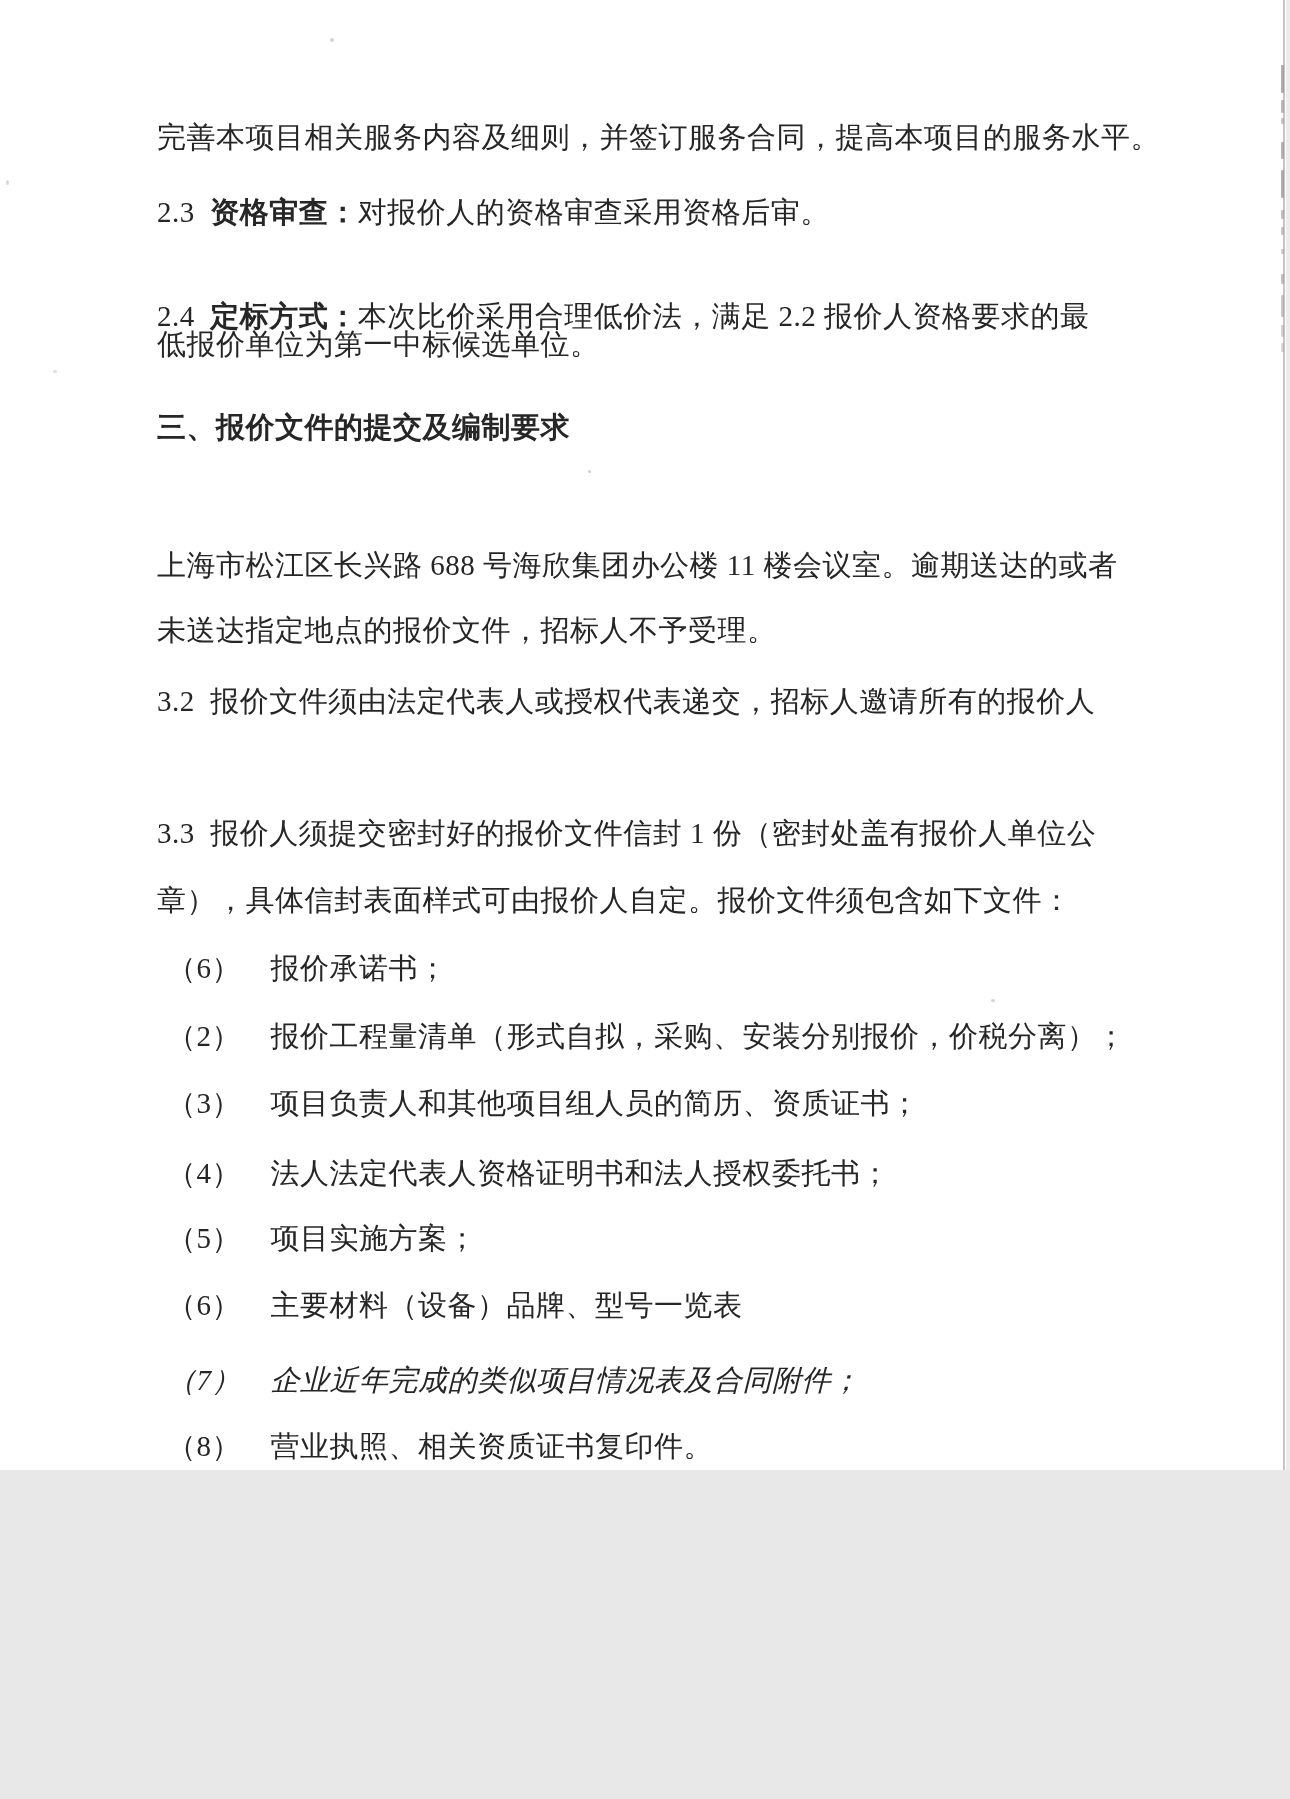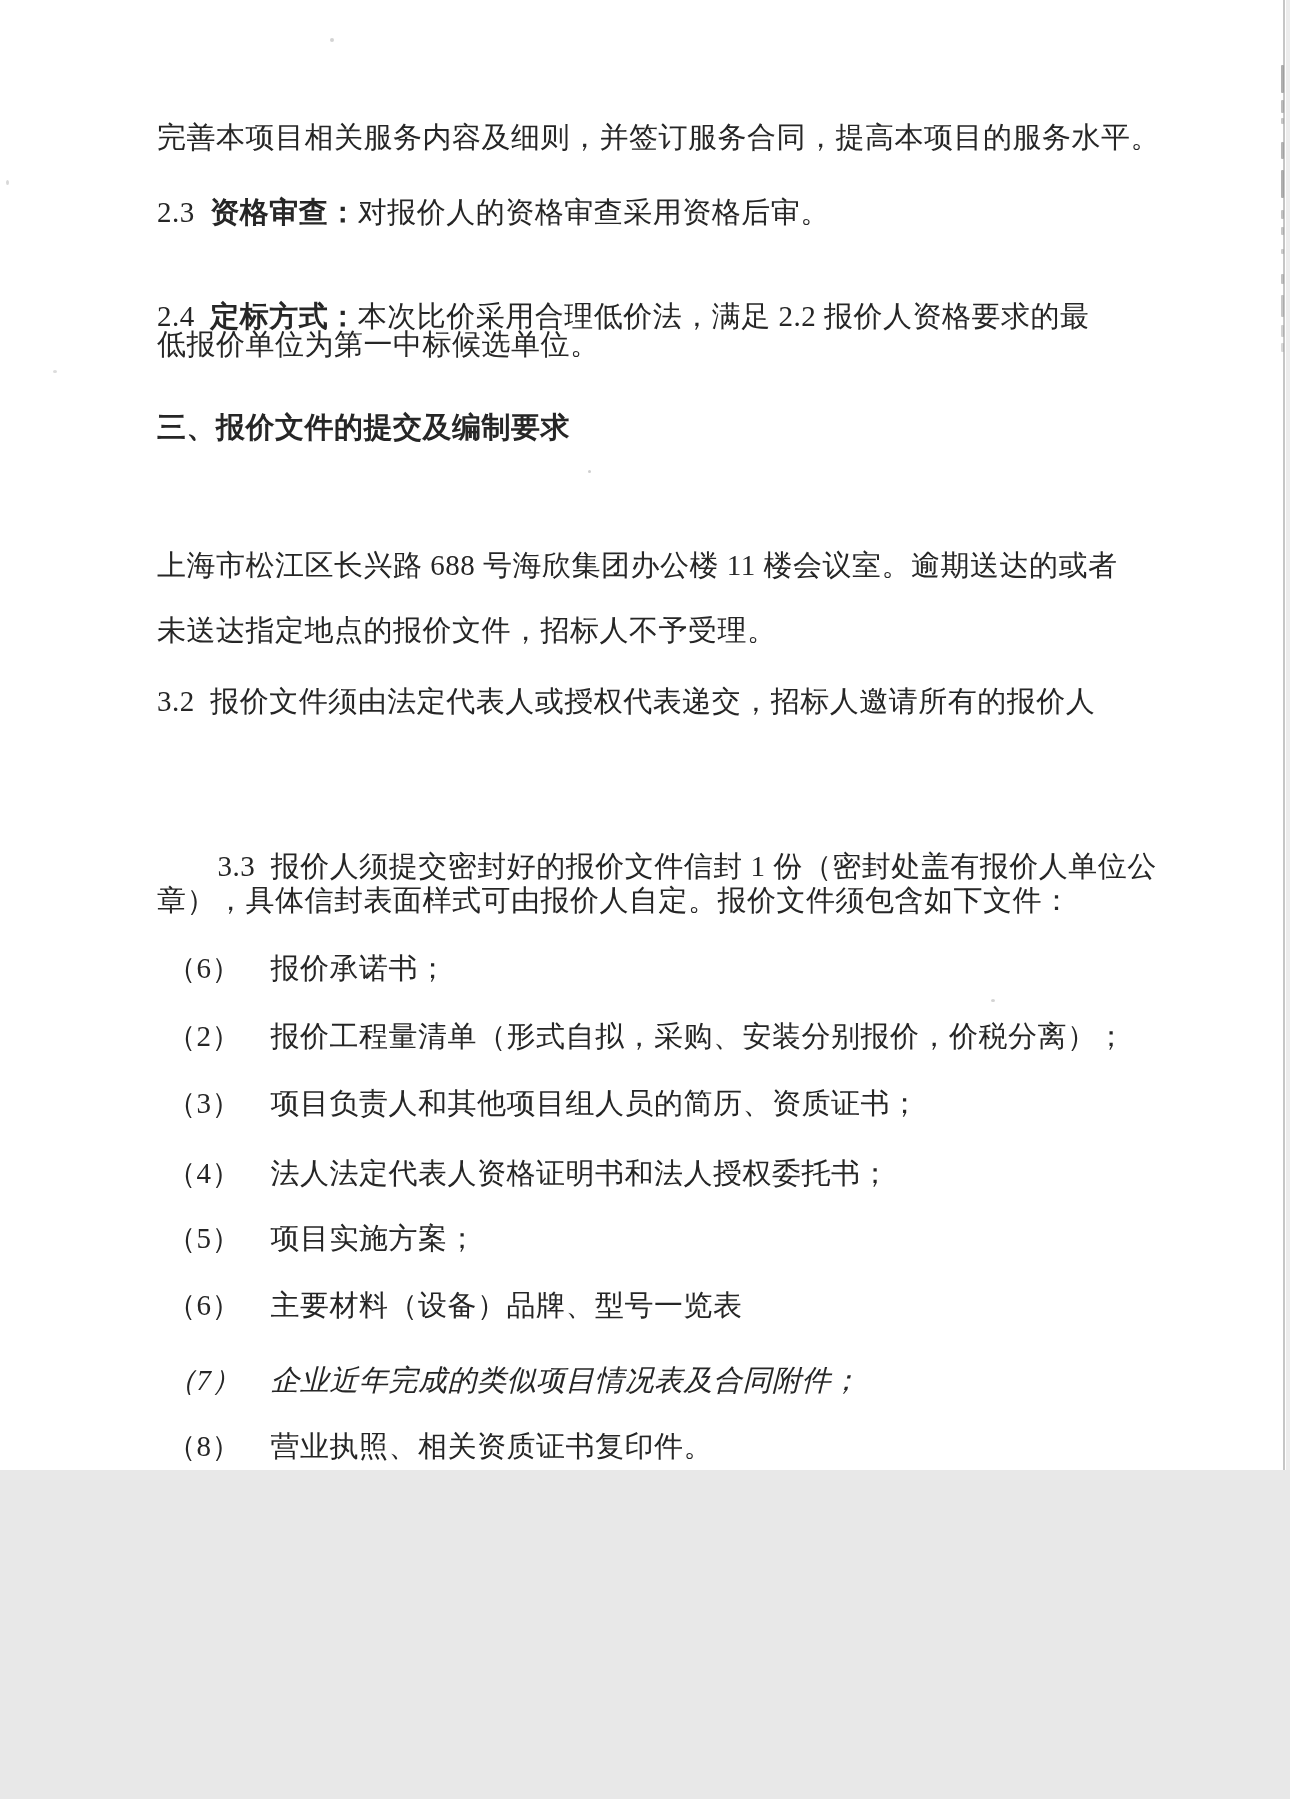--- a/index.html
+++ b/index.html
@@ -51,21 +51,21 @@
   <div class="ln" style="top:405px;"><b>三、报价文件的提交及编制要求</b></div>
 
 
   <div class="ln" style="top:543px;"><span>上海市松江区长兴路 688 号海欣集团办公楼 11 楼会议室。逾期送达的或者</span></div>
 
   <div class="ln" style="top:608px;"><span>未送达指定地点的报价文件，招标人不予受理。</span></div>
 
   <div class="ln" style="top:679px;"><span>3.2  报价文件须由法定代表人或授权代表递交，招标人邀请所有的报价人</span></div>
 
 
-  <div class="ln" style="top:844px;text-align:center;"><span>3.3  报价人须提交密封好的报价文件信封 1 份（密封处盖有报价人单位公</span></div>
+  <div class="ln" style="top:811px;"><span>3.3  报价人须提交密封好的报价文件信封 1 份（密封处盖有报价人单位公</span></div>
 
   <div class="ln" style="top:878px;"><span>章），具体信封表面样式可由报价人自定。报价文件须包含如下文件：</span></div>
 
   <div class="ln" style="top:946px;left:167px;"><span>（6）　报价承诺书；</span></div>
 
   <div class="ln" style="top:1014px;left:167px;"><span>（2）　报价工程量清单（形式自拟，采购、安装分别报价，价税分离）；</span></div>
 
   <div class="ln" style="top:1081px;left:167px;"><span>（3）　项目负责人和其他项目组人员的简历、资质证书；</span></div>
 
   <div class="ln" style="top:1151px;left:167px;"><span>（4）　法人法定代表人资格证明书和法人授权委托书；</span></div>

